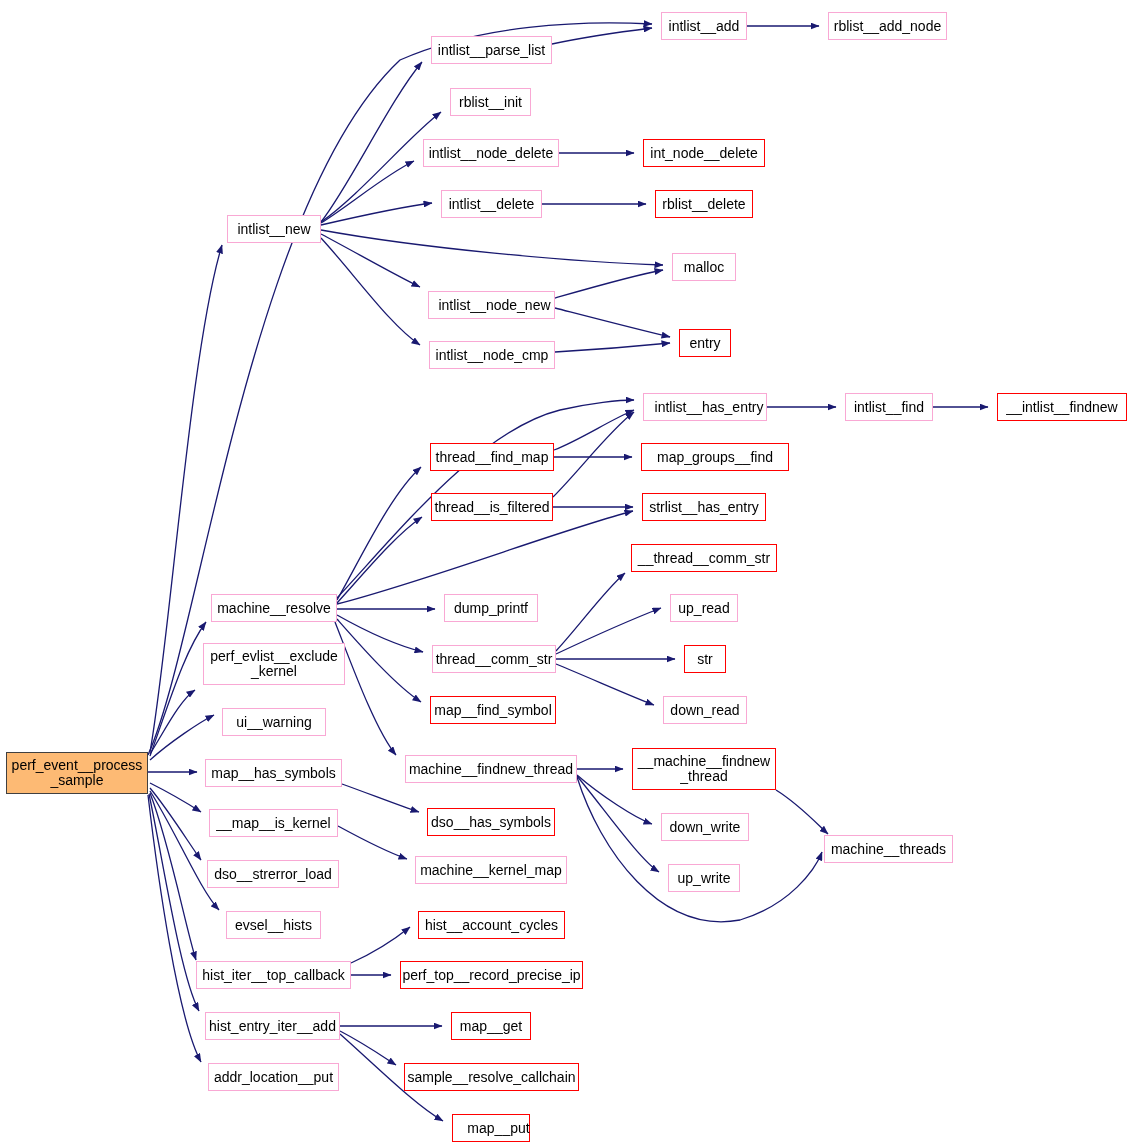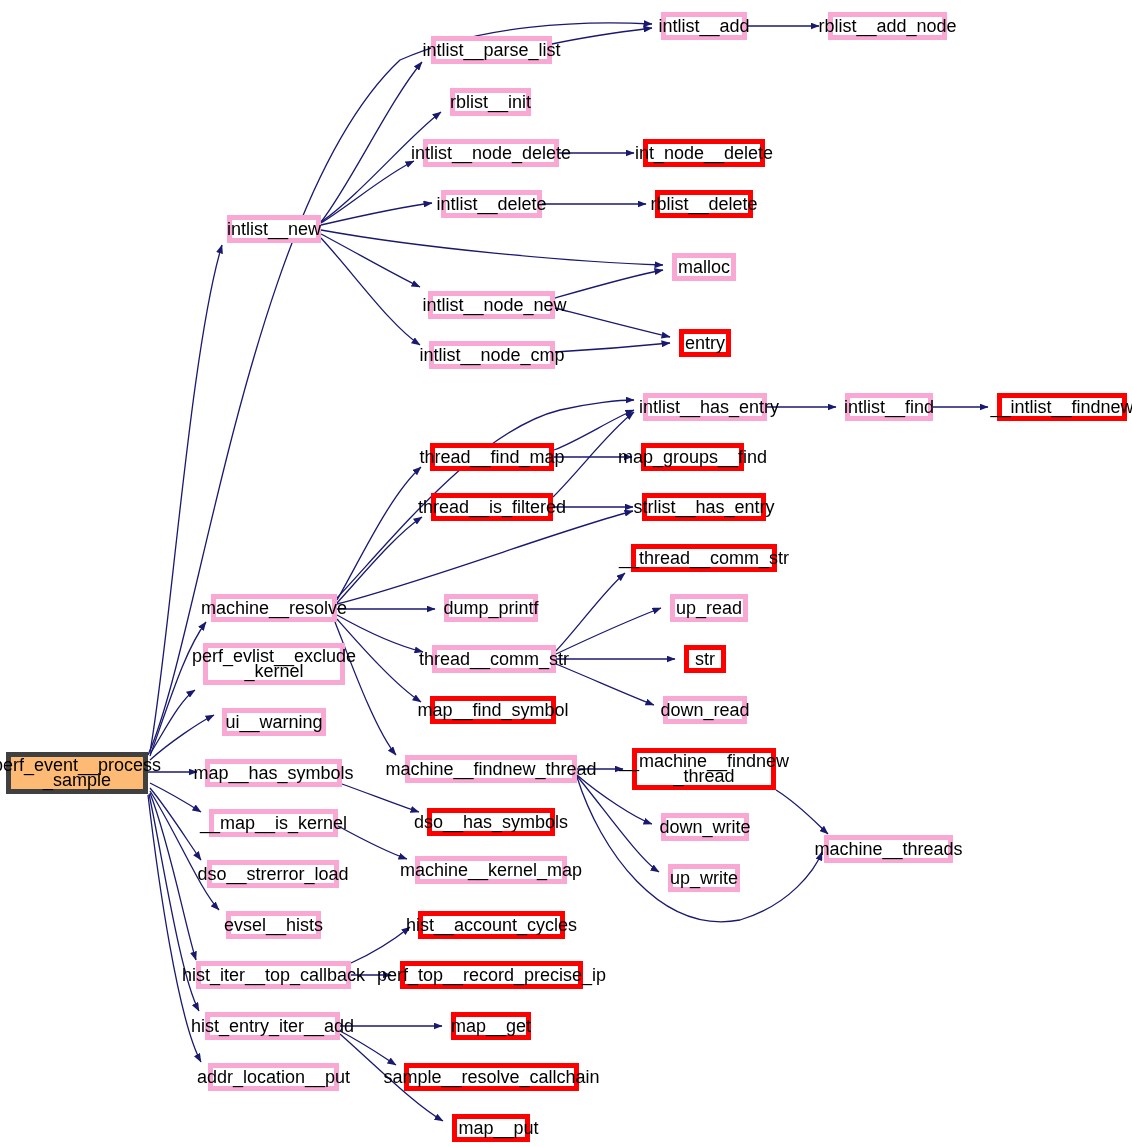--- a/index.html
+++ b/index.html
@@ -8,23 +8,23 @@
   #canvas{position:relative;width:1132px;height:1147px;background:#fff;overflow:hidden;}
   #edges{position:absolute;left:0;top:0;width:1132px;height:1147px;}
   .node{
     position:absolute;
     box-sizing:border-box;
     display:flex;
     align-items:center;
     justify-content:center;
     text-align:center;
     background:#ffffff;
-    border:5px solid #f9a8d4;
+    border:1px solid #f9a8d4;
     color:#000000;
-    font-size:18px;
+    font-size:14px;
     line-height:15px;
     white-space:pre;
     letter-spacing:0px;
     z-index:5;
   }
   .node.red{border-color:#ff0000;}
   .node.root{background:#fdba74;border-color:#404040;}
 </style>
 </head>
 <body>
@@ -107,27 +107,27 @@
     <div class="node" style="left: 441px; top: 190px; width: 101px; height: 28px;">intlist__delete</div>
     <div class="node red" style="left: 655px; top: 190px; width: 98px; height: 28px;">rblist__delete</div>
     <div class="node" style="left: 672px; top: 253px; width: 64px; height: 28px;">malloc</div>
     <div class="node" style="left: 428px; top: 291px; width: 127px; height: 28px; padding-left: 6px;">intlist__node_new</div>
     <div class="node red" style="left: 679px; top: 329px; width: 52px; height: 28px;">entry</div>
     <div class="node" style="left: 429px; top: 341px; width: 126px; height: 28px;">intlist__node_cmp</div>
     <div class="node" style="left: 643px; top: 393px; width: 124px; height: 28px; padding-left: 8px;">intlist__has_entry</div>
     <div class="node" style="left: 845px; top: 393px; width: 88px; height: 28px;">intlist__find</div>
     <div class="node red" style="left: 997px; top: 393px; width: 130px; height: 28px;">__intlist__findnew</div>
     <div class="node red" style="left: 430px; top: 443px; width: 124px; height: 28px;">thread__find_map</div>
-    <div class="node red" style="left: 641px; top: 443px; width: 103px; height: 28px;">map_groups__find</div>
+    <div class="node red" style="left: 641px; top: 443px; width: 148px; height: 28px;">map_groups__find</div>
     <div class="node red" style="left: 431px; top: 493px; width: 122px; height: 28px;">thread__is_filtered</div>
     <div class="node red" style="left: 642px; top: 493px; width: 124px; height: 28px;">strlist__has_entry</div>
     <div class="node red" style="left: 631px; top: 544px; width: 146px; height: 28px;">__thread__comm_str</div>
     <div class="node" style="left: 211px; top: 594px; width: 126px; height: 28px;">machine__resolve</div>
     <div class="node" style="left: 444px; top: 594px; width: 94px; height: 28px;">dump_printf</div>
-    <div class="node" style="left: 670px; top: 594px; width: 78px; height: 28px;">up_read</div>
+    <div class="node" style="left: 670px; top: 594px; width: 68px; height: 28px;">up_read</div>
     <div class="node" style="left: 203px; top: 643px; width: 142px; height: 42px;">perf_evlist__exclude
 _kernel</div>
     <div class="node" style="left: 432px; top: 645px; width: 124px; height: 28px;">thread__comm_str</div>
     <div class="node red" style="left: 684px; top: 645px; width: 42px; height: 28px;">str</div>
     <div class="node" style="left: 663px; top: 696px; width: 84px; height: 28px;">down_read</div>
     <div class="node red" style="left: 430px; top: 696px; width: 126px; height: 28px; text-align: center;">map__find_symbol</div>
     <div class="node" style="left: 222px; top: 708px; width: 104px; height: 28px;">ui__warning</div>
     <div class="node" style="left: 405px; top: 755px; width: 172px; height: 28px;">machine__findnew_thread</div>
     <div class="node red" style="left: 632px; top: 748px; width: 144px; height: 42px;">__machine__findnew
 _thread</div>

